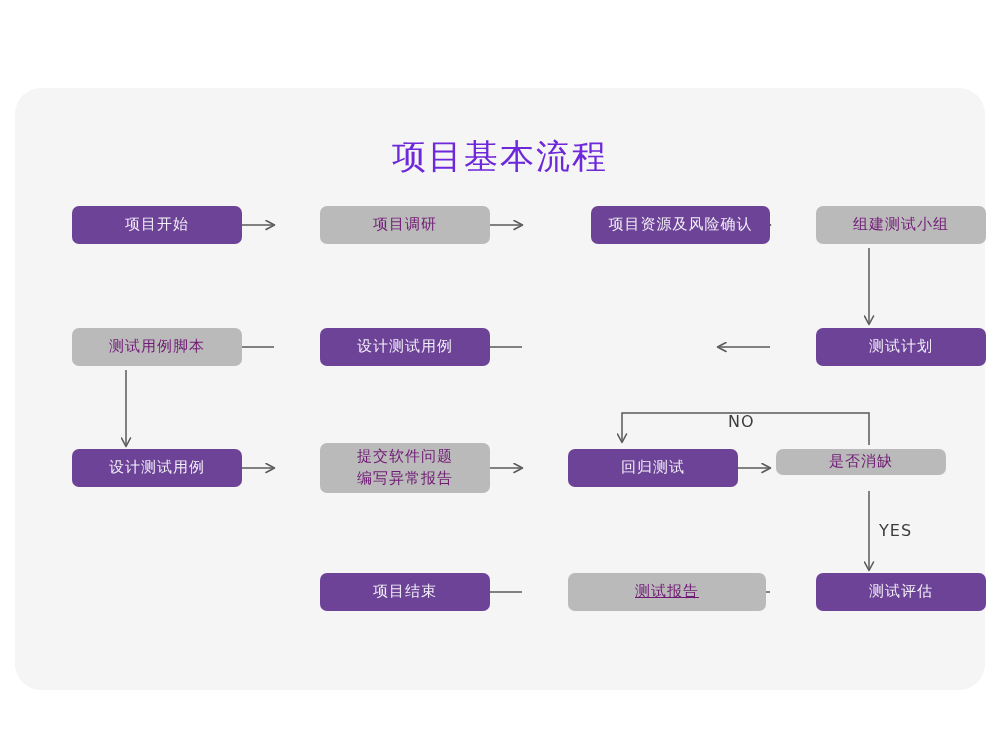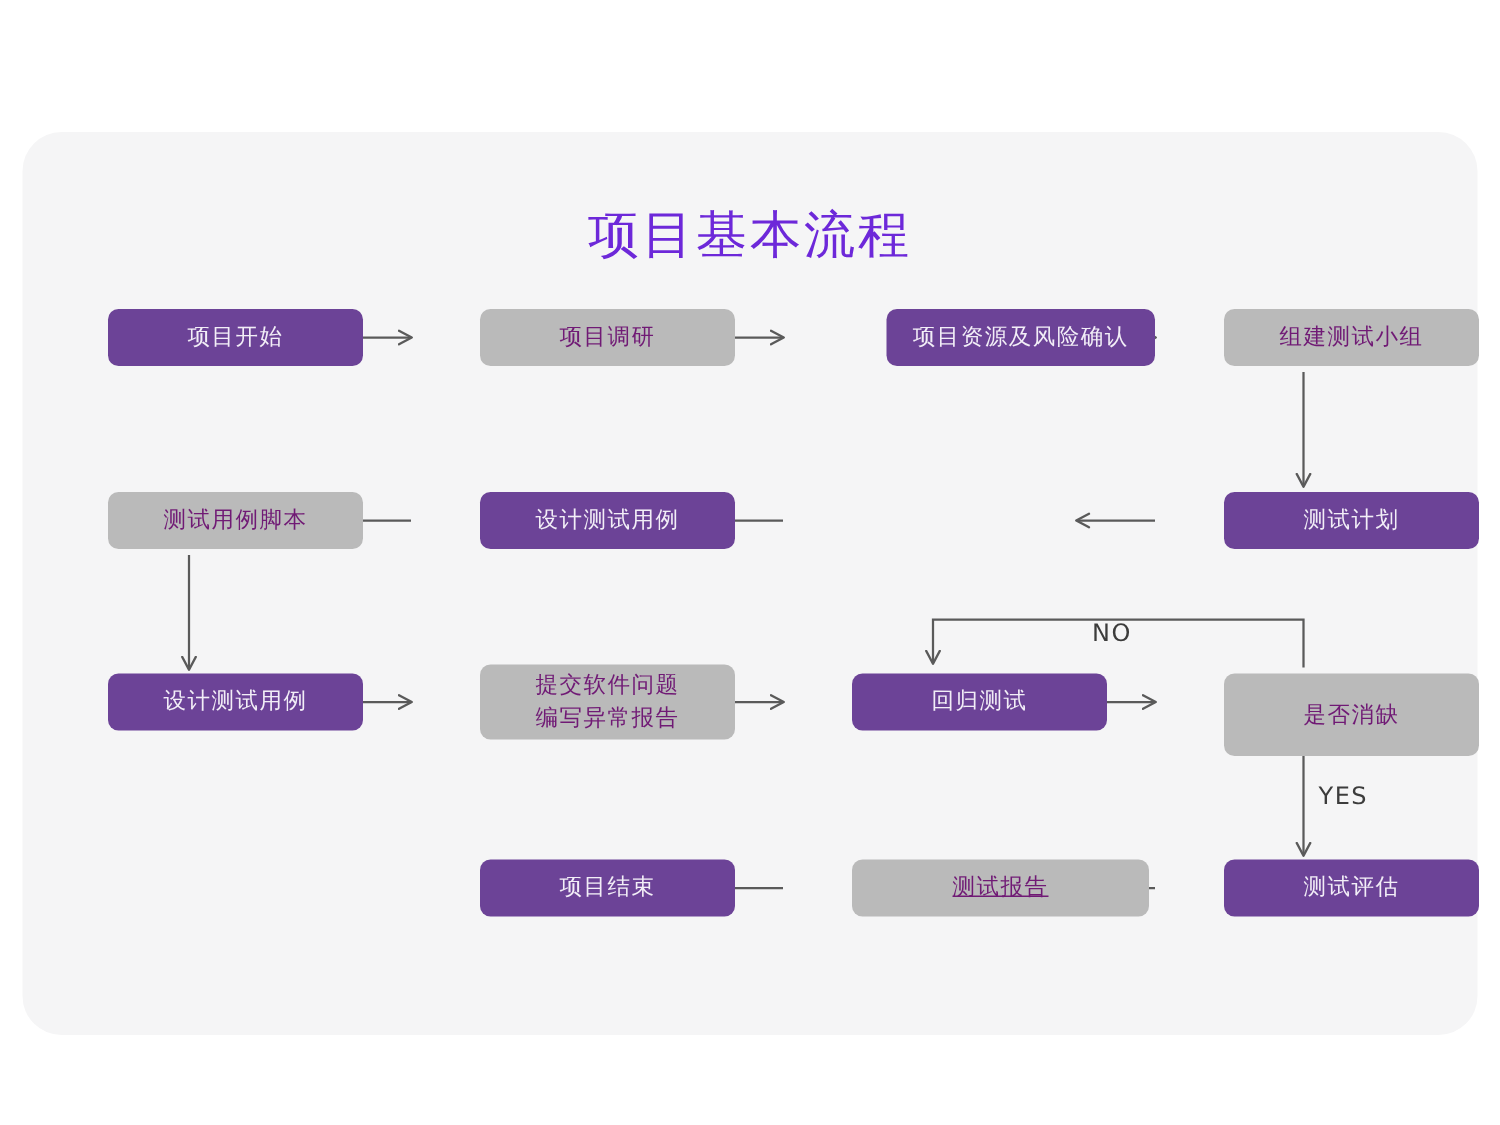--- a/index.html
+++ b/index.html
@@ -144,21 +144,21 @@
   <div class="node purple" style="left:41px;top:449px;width:170px;height:38px;">
     <span class="lbl">设计测试用例</span>
   </div>
   <div class="node gray" style="left:289px;top:443px;width:170px;height:50px;text-align:center;">
     <span class="lbl">提交软件问题
 编写异常报告</span>
   </div>
   <div class="node purple" style="left:537px;top:449px;width:170px;height:38px;">
     <span class="lbl">回归测试</span>
   </div>
-  <div class="node gray" style="left:785px;top:449px;width:170px;height:55px;">
+  <div class="node gray" style="left:745px;top:449px;width:170px;height:26px;">
     <span class="lbl">是否消缺</span>
   </div>
 
   <div class="node purple" style="left:289px;top:573px;width:170px;height:38px;align-items:center;">
     <span class="lbl">项目结束</span>
   </div>
   <div class="node gray" style="left:537px;top:573px;width:198px;height:38px;text-decoration:underline;">
     <span class="lbl">测试报告</span>
   </div>
   <div class="node purple" style="left:785px;top:573px;width:170px;height:38px;">

